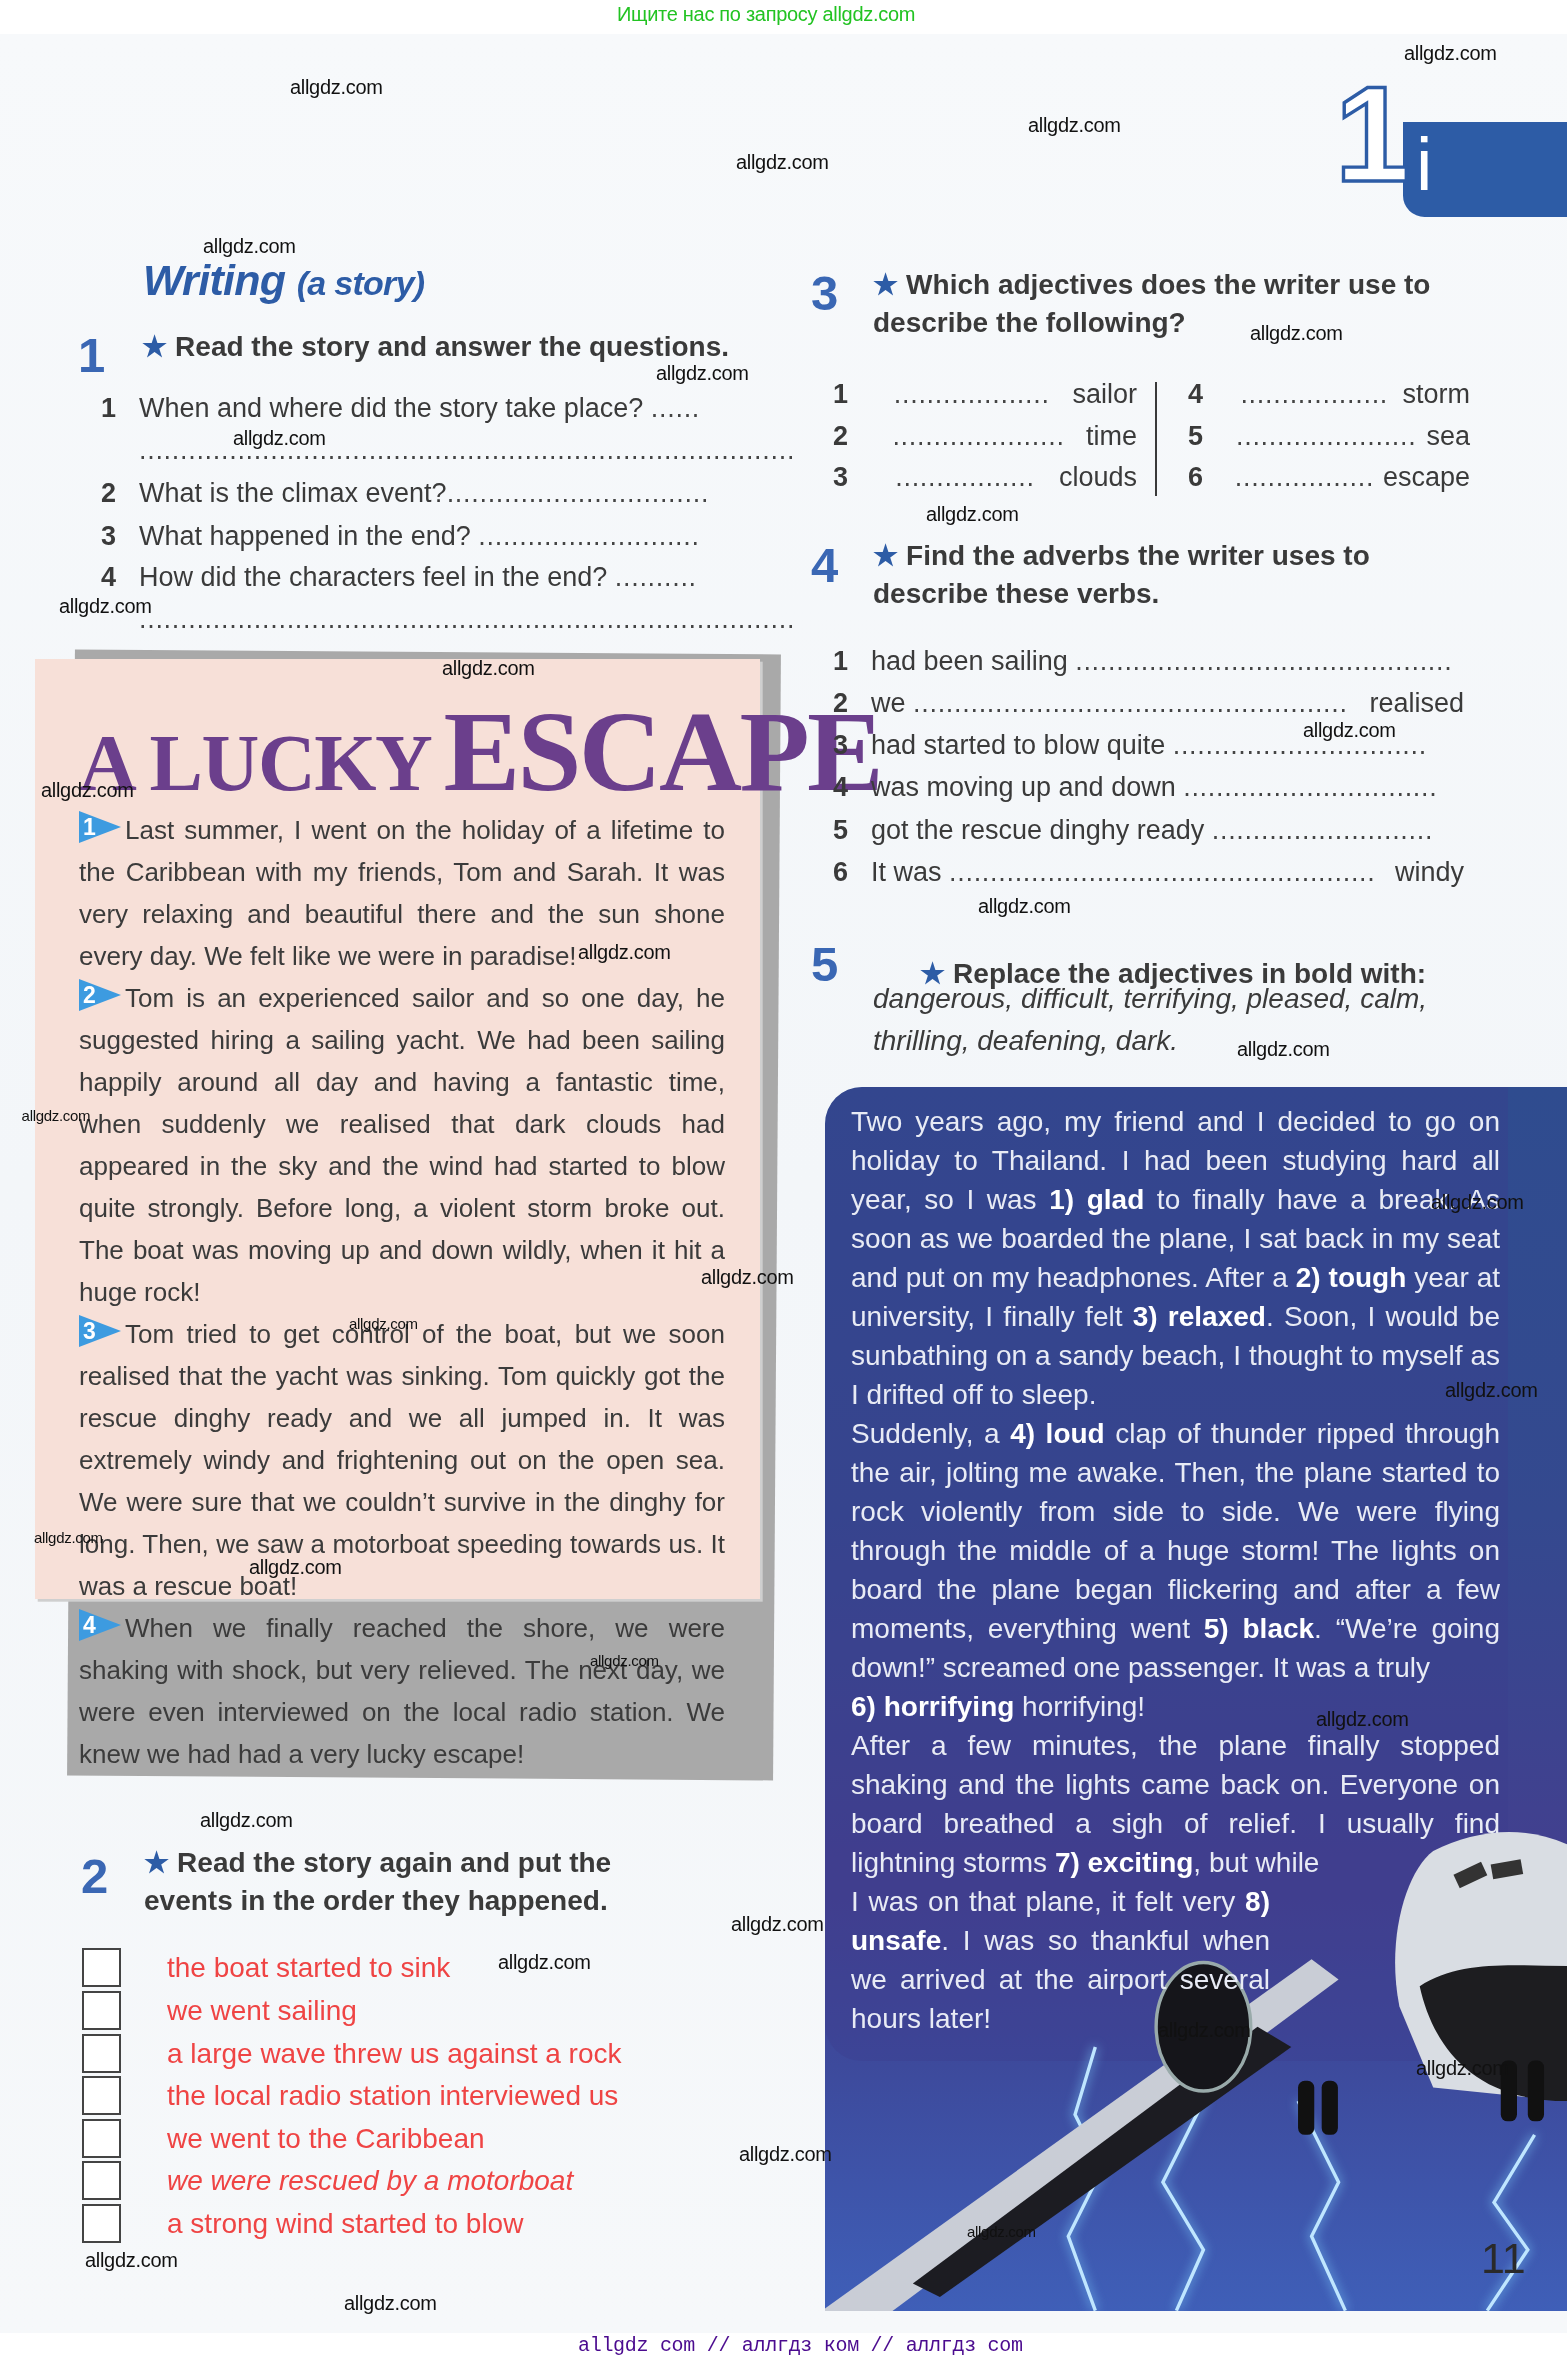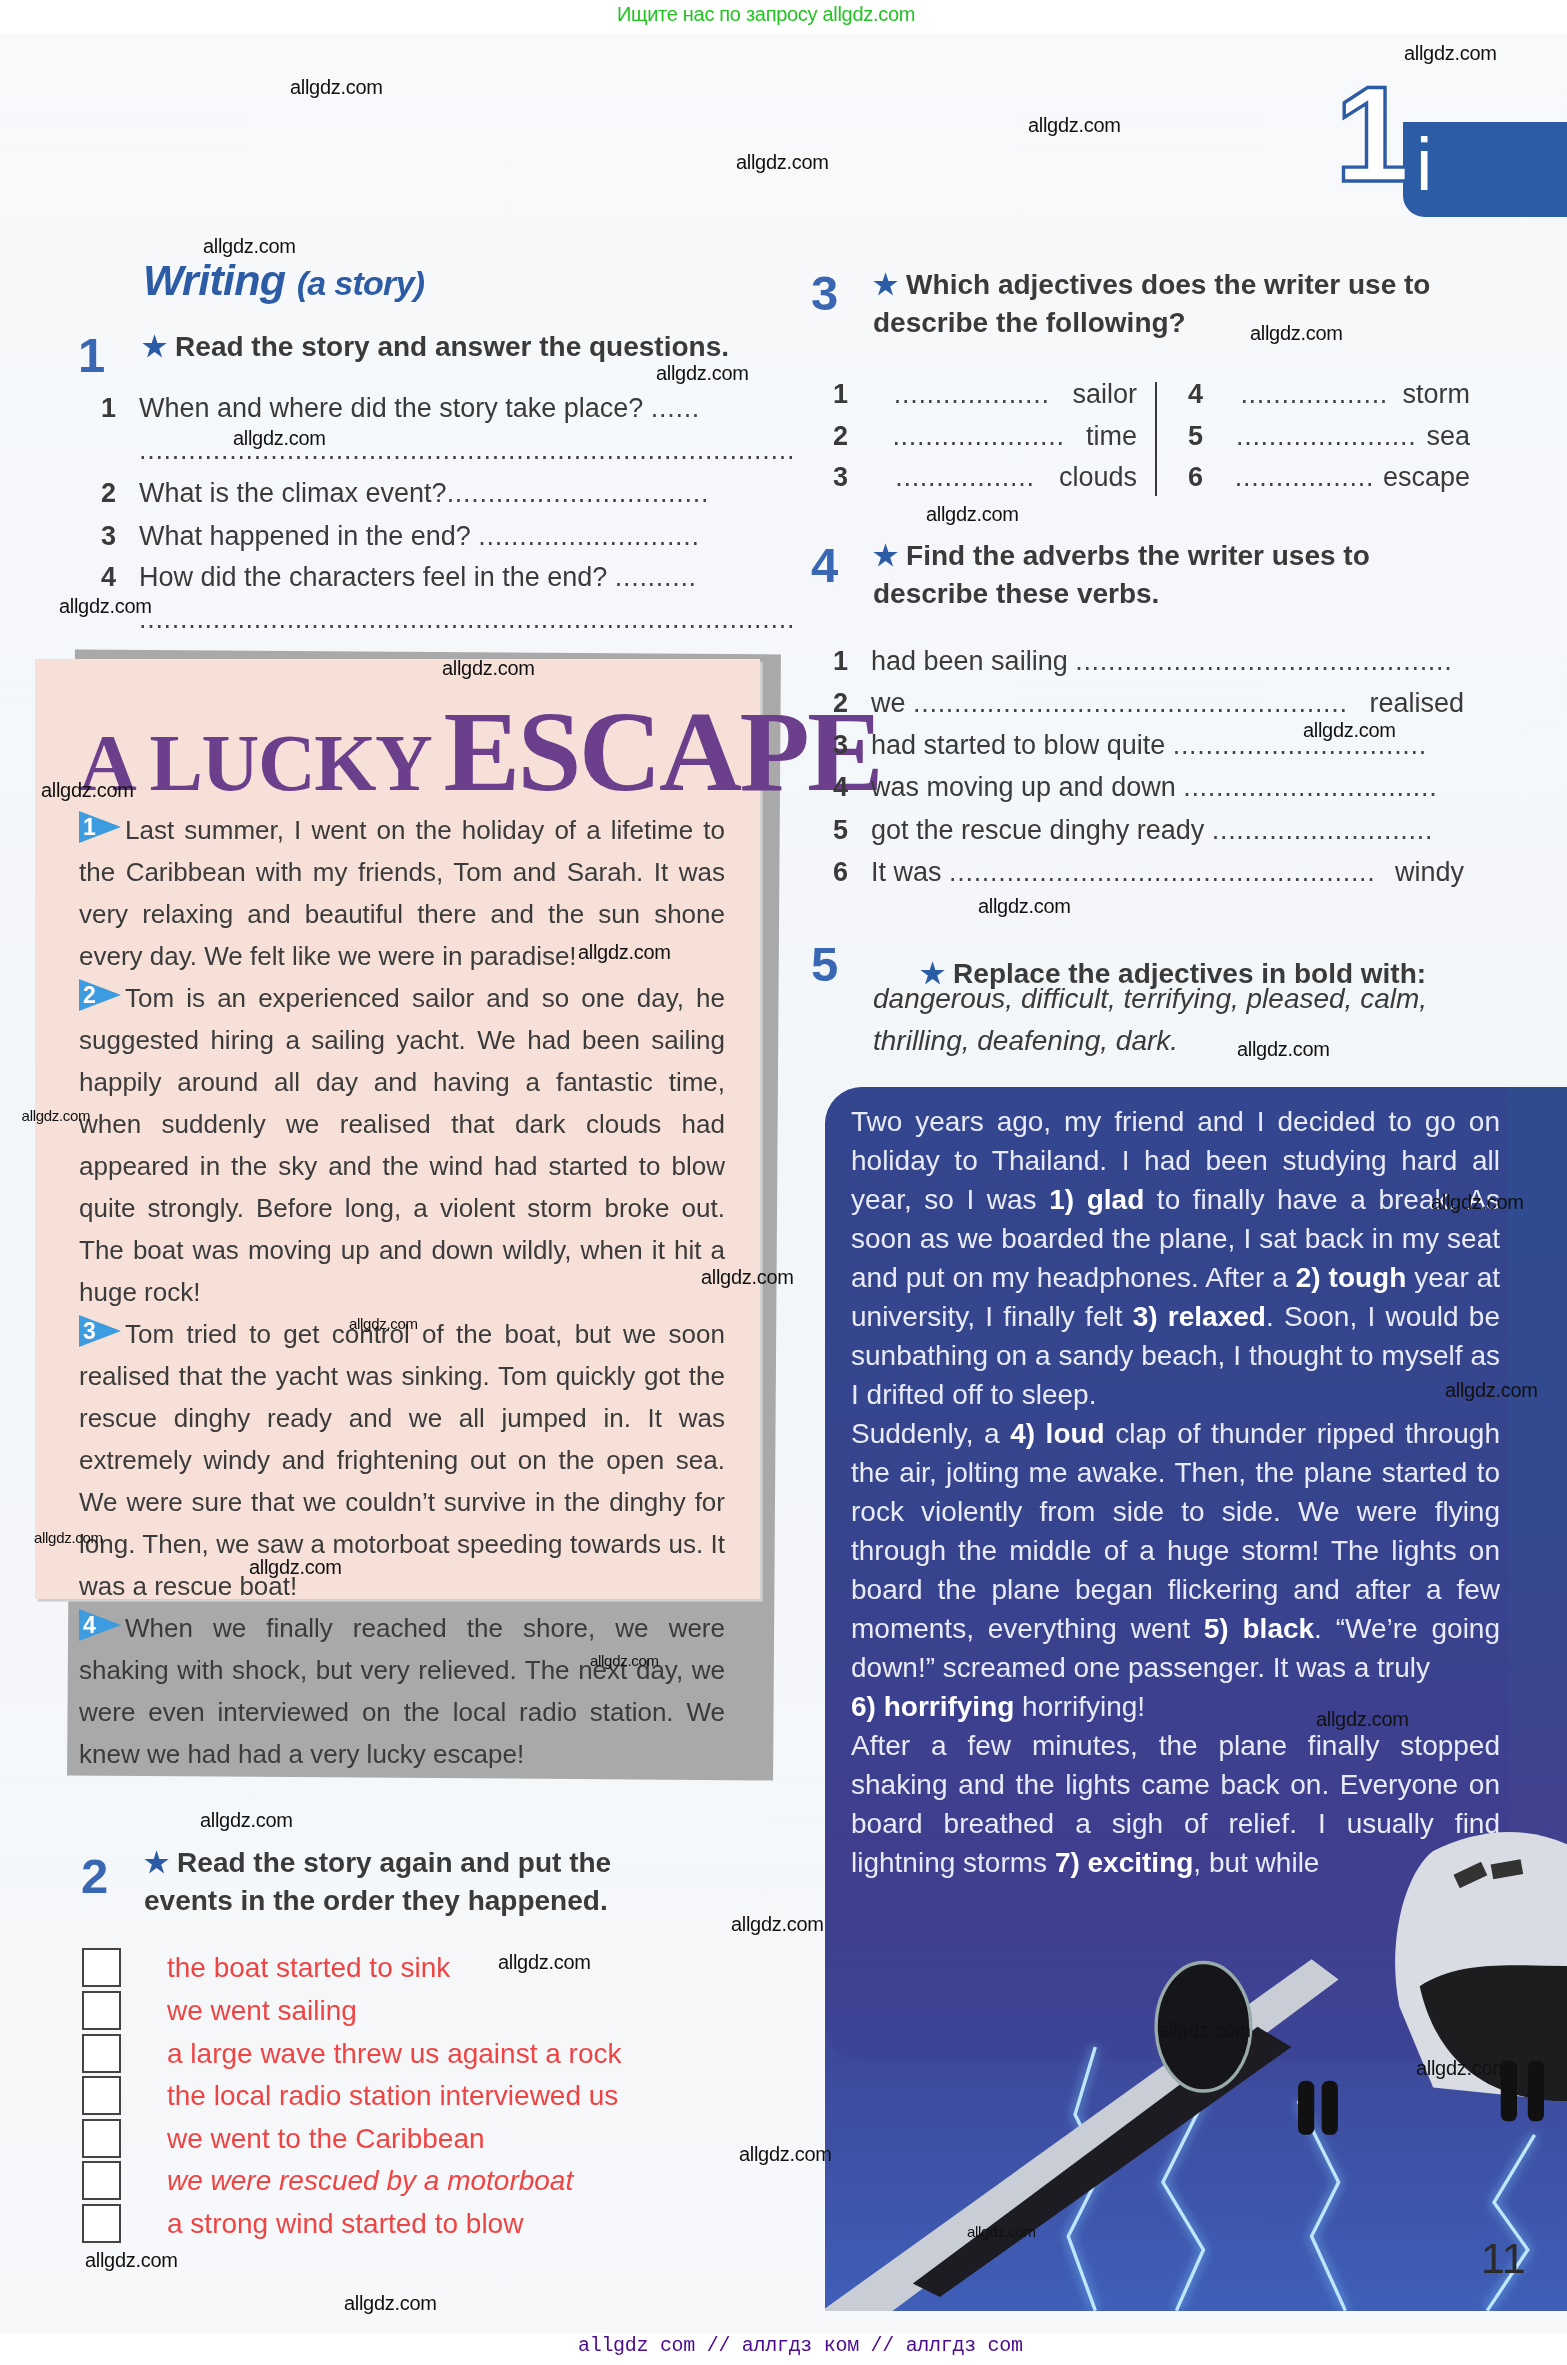--- a/index.html
+++ b/index.html
@@ -240,20 +240,21 @@
     <rect x="1000" y="1440" width="24" height="90" rx="10" fill="#111"></rect>
     <rect x="1040" y="1440" width="24" height="90" rx="10" fill="#111"></rect>
   </svg>
 </div>
 
 <div class="storm-text">
   <span>Two years ago, my friend and I decided to go on holiday to Thailand. I had been studying hard all year, so I was </span><b>1) glad</b><span> to finally have a break. As soon as we boarded the plane, I sat back in my seat and put on my headphones. After a </span><b>2) tough</b><span> year at university, I finally felt </span><b>3) relaxed</b><span>. Soon, I would be sunbathing on a sandy beach, I thought to myself as I drifted off to sleep.</span><br>
   <span>Suddenly, a </span><b>4) loud</b><span> clap of thunder ripped through the air, jolting me awake. Then, the plane started to rock violently from side to side. We were flying through the middle of a huge storm! The lights on board the plane began flickering and after a few moments, everything went </span><b>5) black</b><span>. “We’re going down!” screamed one passenger. It was a truly </span><br>
   <b>6) horrifying</b><span> horrifying!</span><br>
   <span>After a few minutes, the plane finally stopped shaking and the lights came back on. Everyone on board breathed a sigh of relief. I usually find lightning storms </span><b>7) exciting</b><span>, but while</span>
+  <span class="narrow"><span>I was on that plane, it felt very </span><b>8) unsafe</b><span>. I was so thankful when we arrived at the airport several hours later!</span></span>
 </div>
 
 <div class="page-num">11</div>
 
 <div class="wm" style="left:1404px; top:42px;">allgdz.com</div>
 <div class="wm" style="left:290px; top:76px;">allgdz.com</div>
 <div class="wm" style="left:1028px; top:114px;">allgdz.com</div>
 <div class="wm" style="left:736px; top:151px;">allgdz.com</div>
 <div class="wm" style="left:203px; top:235px;">allgdz.com</div>
 <div class="wm" style="left:1250px; top:322px;">allgdz.com</div>

